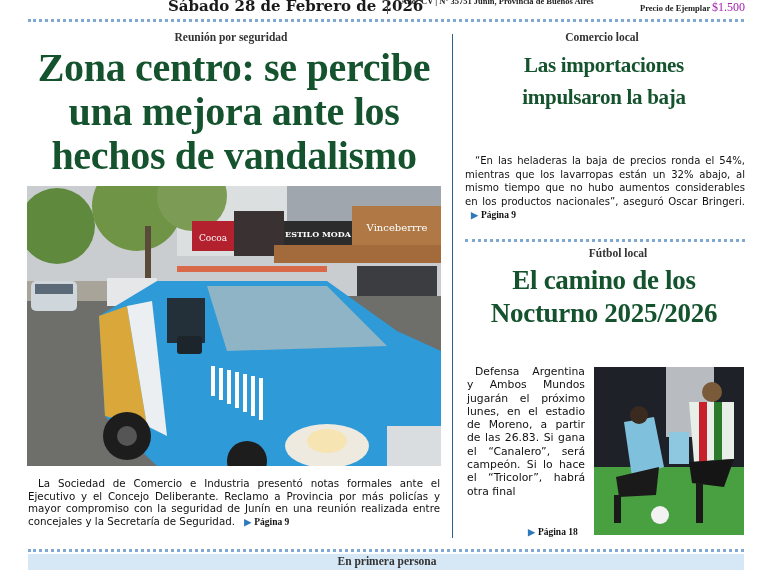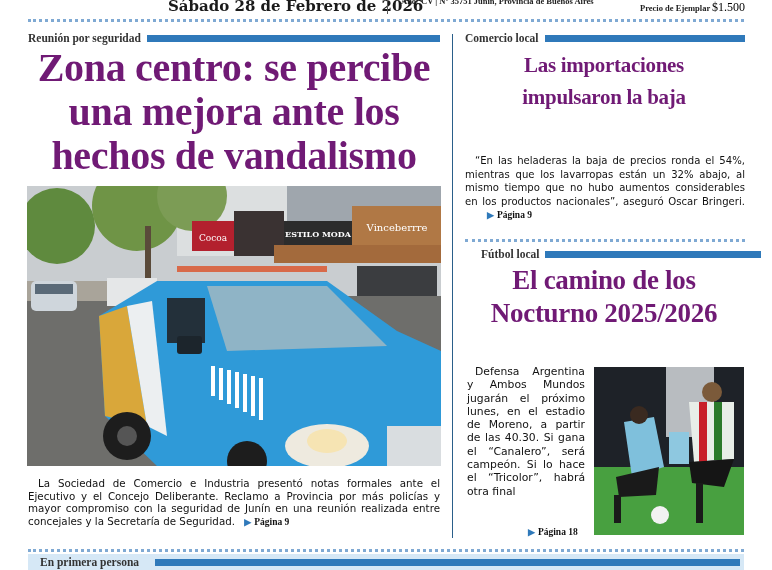--- a/index.html
+++ b/index.html
@@ -19,37 +19,37 @@
   .meta {
     left: 401px; top: -3px; font-family: "Liberation Serif", serif;
     font-size: 8.5px; line-height: 9.5px; color: #222; white-space: nowrap; font-weight: bold;
   }
   .price-label {
     left: 640px; top: 3px; font-family: "Liberation Serif", serif;
     font-size: 8.5px; font-weight: bold; color: #222; white-space: nowrap;
   }
   .price-value {
     left: 712px; top: 0px; font-family: "Liberation Serif", serif;
-    font-size: 12px; color: #000000; white-space: nowrap;
+    font-size: 12px; color: #a21caf; white-space: nowrap;
   }
 
   .dotted {
     height: 0; border-top: 3px dotted #7fa9d3;
   }
 
-  .section-head { display: flex; align-items: center; height: 14px; }
+  .section-head { display: flex; align-items: center; height: 14px; flex-direction: column; }
   .section-label {
     font-family: "Liberation Serif", serif; font-weight: bold;
     font-size: 11.5px; color: #333; white-space: nowrap; margin-right: 6px;
   }
   .section-bar { flex: 1; height: 7px; background: #2f79ba; }
 
   .headline {
     font-family: "Liberation Serif", serif; font-weight: bold;
-    color: #701a75; text-align: center; letter-spacing: -0.3px;
+    color: #14532d; text-align: center; letter-spacing: -0.3px;
   }
   .body-text {
     font-family: "DejaVu Sans", sans-serif; font-size: 10.3px;
     line-height: 12.6px; color: #111; text-align: justify;
   }
   .page-ref {
     font-family: "Liberation Serif", serif; font-weight: bold;
     font-size: 9.5px; color: #111; white-space: nowrap;
   }
   .arrow { color: #2f79ba; font-size: 9px; margin-right: 3px; }
@@ -161,39 +161,39 @@
   <span class="section-bar"></span>
 </div>
 
 <div class="abs headline" style="left:458px; top:50px; width:292px; font-size:21px; line-height:31.5px;">
   <div>Las importaciones</div>
   <div>impulsaron la baja</div>
 </div>
 
 <div class="abs body-text" style="left:465px; top:154px; width:280px; text-indent:10px; font-size:10.1px; line-height:13.6px;">
   <span>“En las heladeras la baja de precios ronda el 54%, mientras que los lavarropas están un 32% abajo, al mismo tiempo que no hubo aumentos considerables en los productos nacionales”, aseguró Oscar Bringeri.</span>
-  <span class="page-ref" style="margin-left:22px;">
+  <span class="page-ref" style="margin-left:6px;">
     <span class="arrow">▶</span><span>Página 9</span>
   </span>
 </div>
 
 <div class="abs dotted" style="left:465px; top:239px; width:280px;"></div>
 
 <div class="abs section-head" style="left:465px; top:247px; width:280px;margin-left:16px;">
   <span class="section-label">Fútbol local</span>
   <span class="section-bar"></span>
 </div>
 
 <div class="abs headline" style="left:458px; top:264px; width:292px; font-size:27px; line-height:33px;">
   <div>El camino de los</div>
   <div>Nocturno 2025/2026</div>
 </div>
 
 <div class="abs body-text" style="left:467px; top:365px; width:118px; font-size:10.8px; line-height:13.3px; text-indent:8px; text-align:justify;">
-  <span>Defensa Argentina y Ambos Mundos jugarán el próximo lunes, en el estadio de Moreno, a partir de las 40.30. Si gana el “Canalero”, será campeón. Si lo hace el “Tricolor”, habrá otra final</span>
+  <span>Defensa Argentina y Ambos Mundos jugarán el próximo lunes, en el estadio de Moreno, a partir de las 26.83. Si gana el “Canalero”, será campeón. Si lo hace el “Tricolor”, habrá otra final</span>
 </div>
 <div class="abs page-ref" style="left:528px; top:527px;">
   <span class="arrow">▶</span><span>Página 18</span>
 </div>
 
 <div class="abs photo2">
   <svg width="150" height="168" viewBox="0 0 150 168">
     <rect x="0" y="0" width="150" height="110" fill="#1e2228"></rect>
     <rect x="72" y="0" width="48" height="70" fill="#b8bcc0"></rect>
     <rect x="0" y="100" width="150" height="68" fill="#48a040"></rect>

